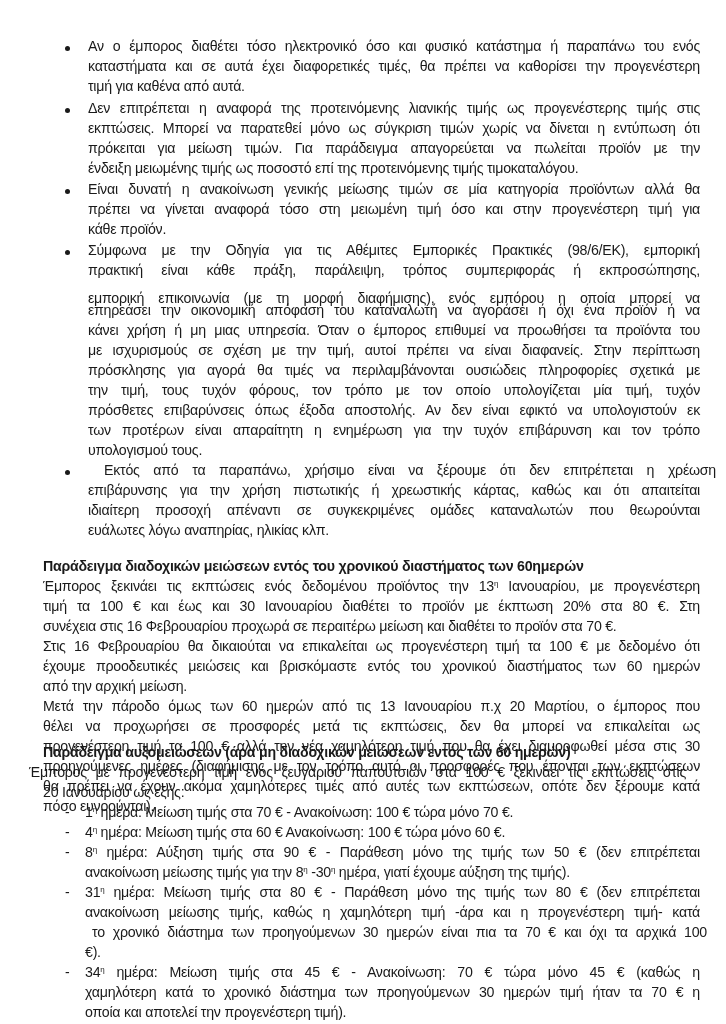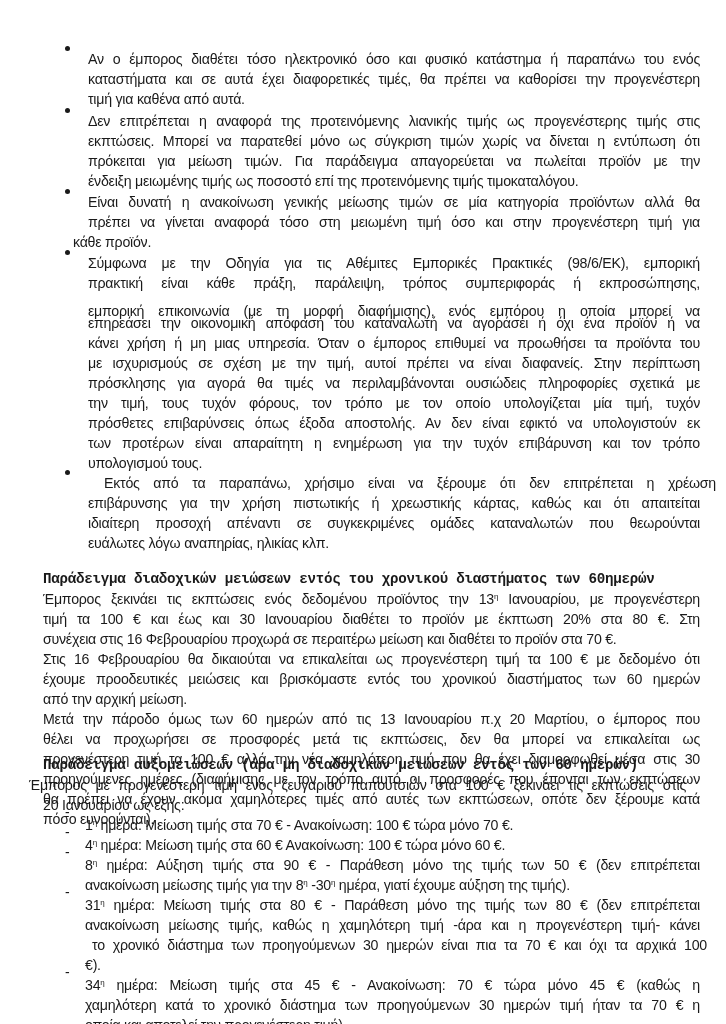--- a/index.html
+++ b/index.html
@@ -6,28 +6,27 @@
   body {
     width: 726px; height: 1024px; overflow: hidden; position: relative;
     font-family: "Liberation Sans", "DejaVu Sans", sans-serif;
     color: #1a1a1a;
   }
   .page { position: absolute; left: 0; top: 0; width: 726px; height: 1024px; }
   .line {
     position: absolute; white-space: nowrap;
     font-size: 14.2px; line-height: 20px; letter-spacing: -0.25px;
     transform-origin: left top;
-    margin-top: 13px;
   }
   .justify { text-align: justify; text-align-last: justify; white-space: normal; }
   .bullet-dot {
     position: absolute; width: 5px; height: 5px; border-radius: 50%; background: #1a1a1a;
   }
   .dash { position: absolute; font-size: 14px; line-height: 20px; }
-  .bold { font-weight: bold; font-family: Liberation Mono, monospace; }
+  .bold { font-weight: bold; }
   sup { font-size: 8px; vertical-align: 5px; line-height: 0; }
 </style>
 </head>
 <body>
 
 <div class="page">
 
   <div>
     <span class="bullet-dot" style="left:65px;top:46px"></span>
     <div class="line justify" style="left:88px;top:36px;width:612px">Αν ο έμπορος διαθέτει τόσο ηλεκτρονικό όσο και φυσικό κατάστημα ή παραπάνω του ενός</div>
@@ -40,21 +39,21 @@
     <div class="line justify" style="left:88px;top:98px;width:612px">Δεν επιτρέπεται η αναφορά της προτεινόμενης λιανικής τιμής ως προγενέστερης τιμής στις</div>
     <div class="line justify" style="left:88px;top:118px;width:612px">εκπτώσεις.  Μπορεί να παρατεθεί μόνο ως σύγκριση τιμών χωρίς να δίνεται η εντύπωση ότι</div>
     <div class="line justify" style="left:88px;top:138px;width:612px">πρόκειται για μείωση τιμών. Για παράδειγμα απαγορεύεται να πωλείται προϊόν με την</div>
     <div class="line" style="left:88px;top:158px">ένδειξη μειωμένης τιμής ως ποσοστό επί της προτεινόμενης τιμής τιμοκαταλόγου.</div>
   </div>
 
   <div>
     <span class="bullet-dot" style="left:65px;top:189px"></span>
     <div class="line justify" style="left:88px;top:179px;width:612px">Είναι δυνατή η ανακοίνωση γενικής μείωσης τιμών σε μία κατηγορία προϊόντων αλλά θα</div>
     <div class="line justify" style="left:88px;top:199px;width:612px">πρέπει να γίνεται αναφορά τόσο στη μειωμένη τιμή όσο και στην προγενέστερη τιμή για</div>
-    <div class="line" style="left:73px;top:219px">κάθε προϊόν.</div>
+    <div class="line" style="left:88px;top:219px">κάθε προϊόν.</div>
   </div>
 
   <div>
     <span class="bullet-dot" style="left:65px;top:250px"></span>
     <div class="line justify" style="left:88px;top:240px;width:612px">Σύμφωνα με την Οδηγία για τις Αθέμιτες Εμπορικές Πρακτικές (98/6/ΕΚ), εμπορική</div>
     <div class="line justify" style="left:88px;top:260px;width:612px">πρακτική είναι κάθε πράξη, παράλειψη, τρόπος συμπεριφοράς ή εκπροσώπησης,</div>
     <div class="line justify" style="left:88px;top:288px;width:612px">εμπορική επικοινωνία (με τη μορφή διαφήμισης), ενός εμπόρου η οποία μπορεί να</div>
     <div class="line justify" style="left:88px;top:300px;width:612px">επηρεάσει την οικονομική απόφαση του καταναλωτή να αγοράσει ή όχι ένα προϊόν ή να</div>
     <div class="line justify" style="left:88px;top:320px;width:612px">κάνει χρήση ή μη μιας υπηρεσία.  Όταν ο έμπορος επιθυμεί να προωθήσει τα προϊόντα του</div>
     <div class="line justify" style="left:88px;top:340px;width:612px">με ισχυρισμούς σε σχέση με την τιμή, αυτοί πρέπει να είναι διαφανείς.  Στην περίπτωση</div>
@@ -110,21 +109,21 @@
 
     <div>
       <span class="dash" style="left:65px;top:842px">-</span>
       <div class="line justify" style="left:85px;top:842px;width:615px"><span>8</span><sup>η</sup> <span>ημέρα: Αύξηση τιμής στα 90 € - Παράθεση μόνο της τιμής των 50 € (δεν επιτρέπεται</span></div>
       <div class="line" style="left:85px;top:862px"><span>ανακοίνωση μείωσης τιμής για την 8<sup>η</sup> -30<sup>η</sup> ημέρα, γιατί έχουμε αύξηση της τιμής).</span></div>
     </div>
 
     <div>
       <span class="dash" style="left:65px;top:882px">-</span>
       <div class="line justify" style="left:85px;top:882px;width:615px"><span>31</span><sup>η</sup> <span>ημέρα: Μείωση τιμής στα 80 € - Παράθεση μόνο της τιμής των 80 € (δεν επιτρέπεται</span></div>
-      <div class="line justify" style="left:85px;top:902px;width:615px">ανακοίνωση μείωσης τιμής, καθώς η χαμηλότερη τιμή -άρα και η προγενέστερη τιμή- κάνει</div>
+      <div class="line justify" style="left:85px;top:902px;width:615px">ανακοίνωση μείωσης τιμής, καθώς η χαμηλότερη τιμή -άρα και η προγενέστερη τιμή- κατά</div>
       <div class="line justify" style="left:92px;top:922px;width:615px">το χρονικό διάστημα των προηγούμενων 30 ημερών είναι πια τα 70 € και όχι τα αρχικά 100</div>
       <div class="line" style="left:85px;top:942px">€).</div>
     </div>
 
     <div>
       <span class="dash" style="left:65px;top:962px">-</span>
       <div class="line justify" style="left:85px;top:962px;width:615px"><span>34</span><sup>η</sup> <span>ημέρα: Μείωση τιμής στα 45 € - Ανακοίνωση: 70 € τώρα μόνο 45 € (καθώς η</span></div>
       <div class="line justify" style="left:85px;top:982px;width:615px">χαμηλότερη κατά το χρονικό διάστημα των προηγούμενων 30 ημερών τιμή ήταν τα 70 € η</div>
       <div class="line" style="left:85px;top:1002px">οποία και αποτελεί την προγενέστερη τιμή).</div>
     </div>

